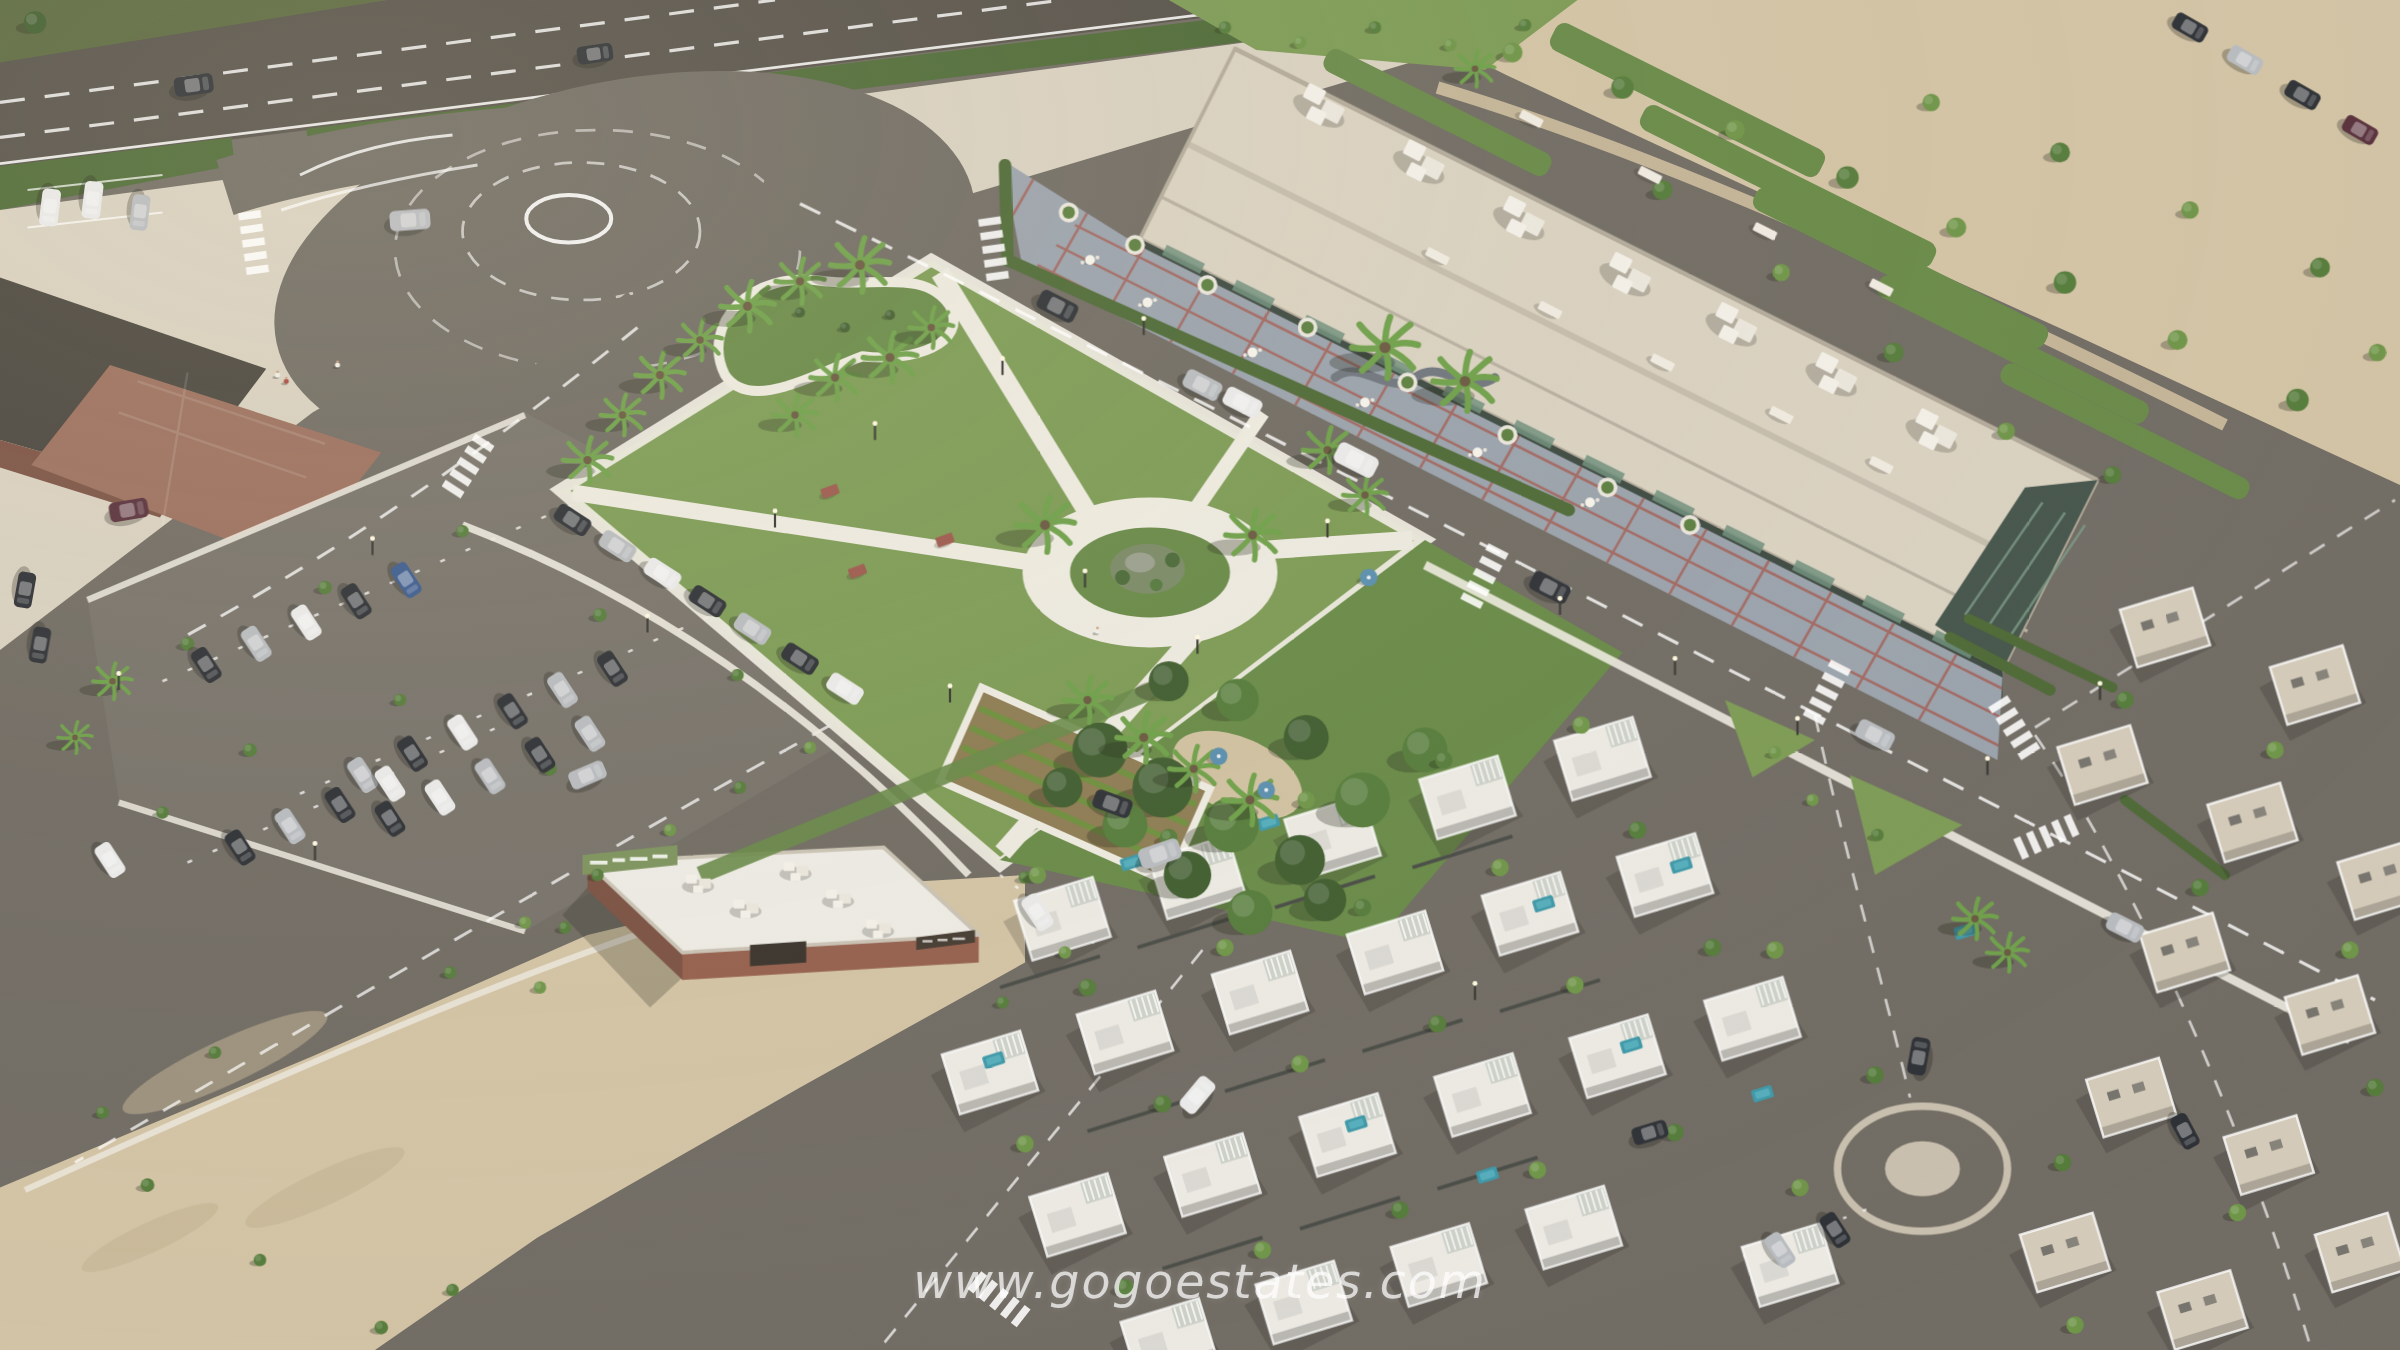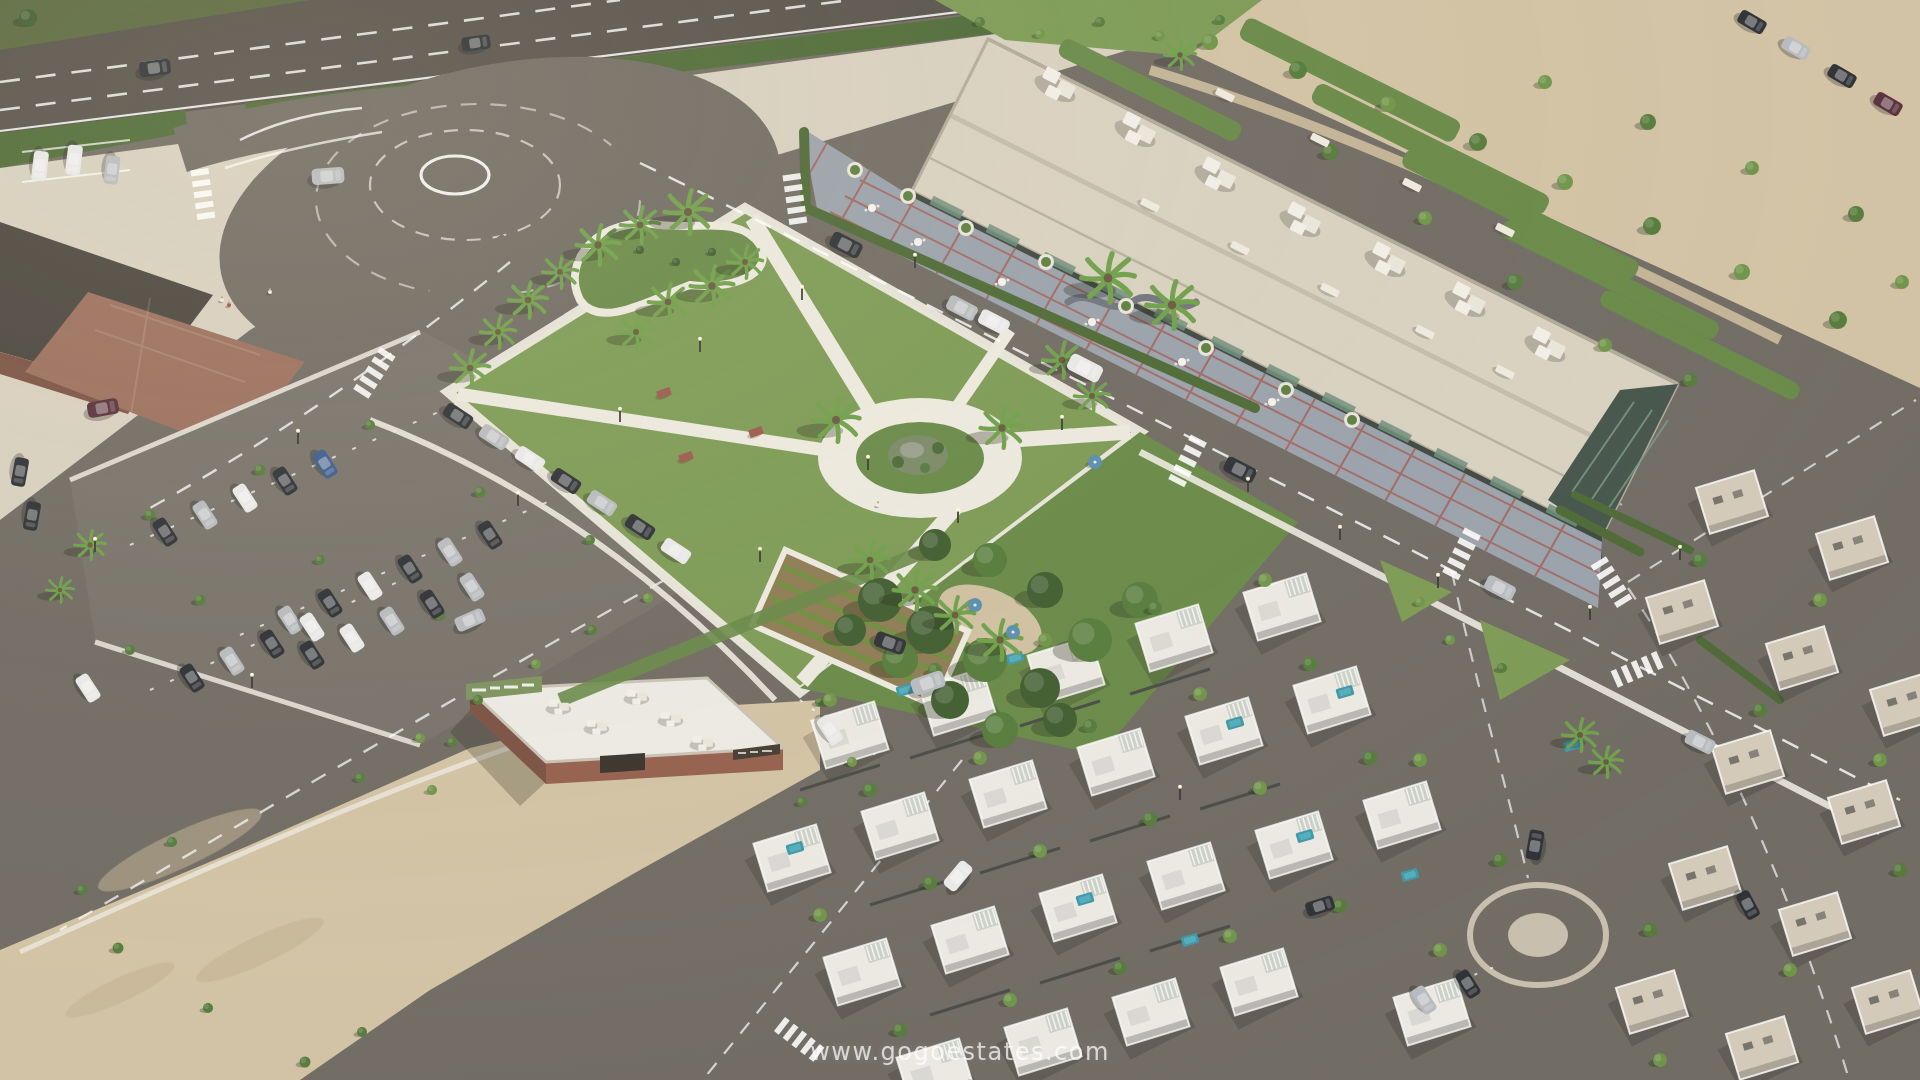--- a/index.html
+++ b/index.html
@@ -1,22 +1,22 @@
 <!DOCTYPE html>
 <html style="--asphalt: #716c64; --highway: #57524b; --beige: #d8d0c0; --sand: #d2c3a5; --path: #ece9df; --grass: #7d9b56; --grassdark: #698a49; --grassdeep: #5a683f; --hedge: #4e6a37; --tree1: #6f9549; --tree2: #567c3c; --tree3: #415e31; --palm: #6fa04b; --tile: #9aa2ac; --tileline: #a45c52; --roofbeige: #d9d1c0; --roofwhite: #eceae3; --glass: #3e4a42; --brick: #95604f; --brickdark: #7b5244; --villa: #ebe9e2; --beigevilla: #d4cab9; --pool: #3f98a8; --cardark: #2f3237; --carsilver: #b8bbbf; --carwhite: #e9e9e9; --carblue: #3d5c8f; --carmaroon: #59313d;"><head>
 <meta charset="utf-8">
 <style>
   html,body{margin:0;padding:0;background:#44413c;font-family:"DejaVu Sans",sans-serif;}
   .scene{position:relative;width:1920px;height:1080px;overflow:hidden;background:var(--asphalt,#716c64);}
   .scene svg{position:absolute;left:0;top:0;}
   .watermark{
-    position:absolute;left:50%;top:1038px;transform:translateX(-50%);
-    font-family:"DejaVu Sans",sans-serif;font-size:24px;font-weight:400;
+    position:absolute;left:50%;top:1003px;transform:translateX(-50%);
+    font-family:"DejaVu Sans",sans-serif;font-size:38px;font-weight:400;
     letter-spacing:1.5px;color:rgba(255,255,255,0.72);white-space:nowrap;
-    text-shadow:0 0 6px rgba(255,255,255,0.15);pointer-events:none;z-index:5;}
+    text-shadow:0 0 6px rgba(255,255,255,0.15);pointer-events:none;z-index:5;font-style:italic;}
   
   .f-asphalt{fill:var(--asphalt)} .f-highway{fill:var(--highway)} .f-beige{fill:var(--beige)}
   .f-sand{fill:var(--sand)} .f-grass{fill:var(--grass)} .f-grassdark{fill:var(--grassdark)}
   .f-grassdeep{fill:var(--grassdeep)} .f-hedge{fill:var(--hedge)} .f-path{fill:var(--path)}
   .f-tile{fill:var(--tile)} .f-roofbeige{fill:var(--roofbeige)} .f-roofwhite{fill:var(--roofwhite)}
   .f-glass{fill:var(--glass)} .f-brick{fill:var(--brick)} .f-brickdark{fill:var(--brickdark)}
   .s-asphalt{stroke:var(--asphalt);fill:none} .s-path{stroke:var(--path);fill:none}
   .s-hedge{stroke:var(--hedge);fill:none} .s-white{stroke:#ffffff;fill:none}
   .s-tileline{stroke:var(--tileline);fill:none}
   .tree-1{color:var(--tree1)} .tree-2{color:var(--tree2)} .tree-3{color:var(--tree3)}

